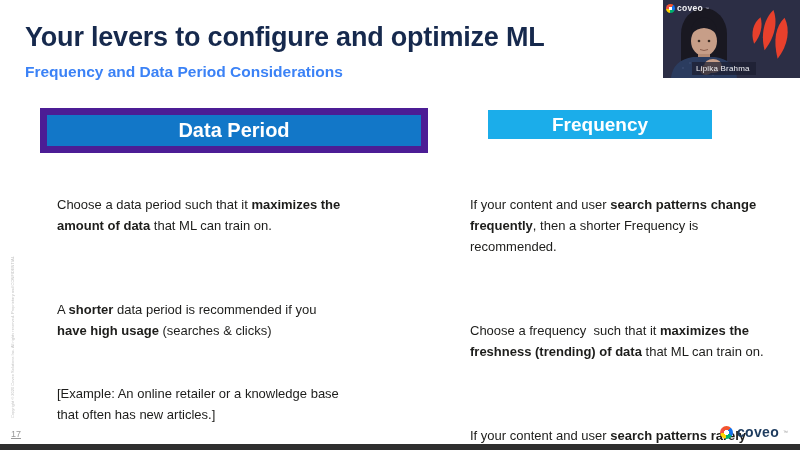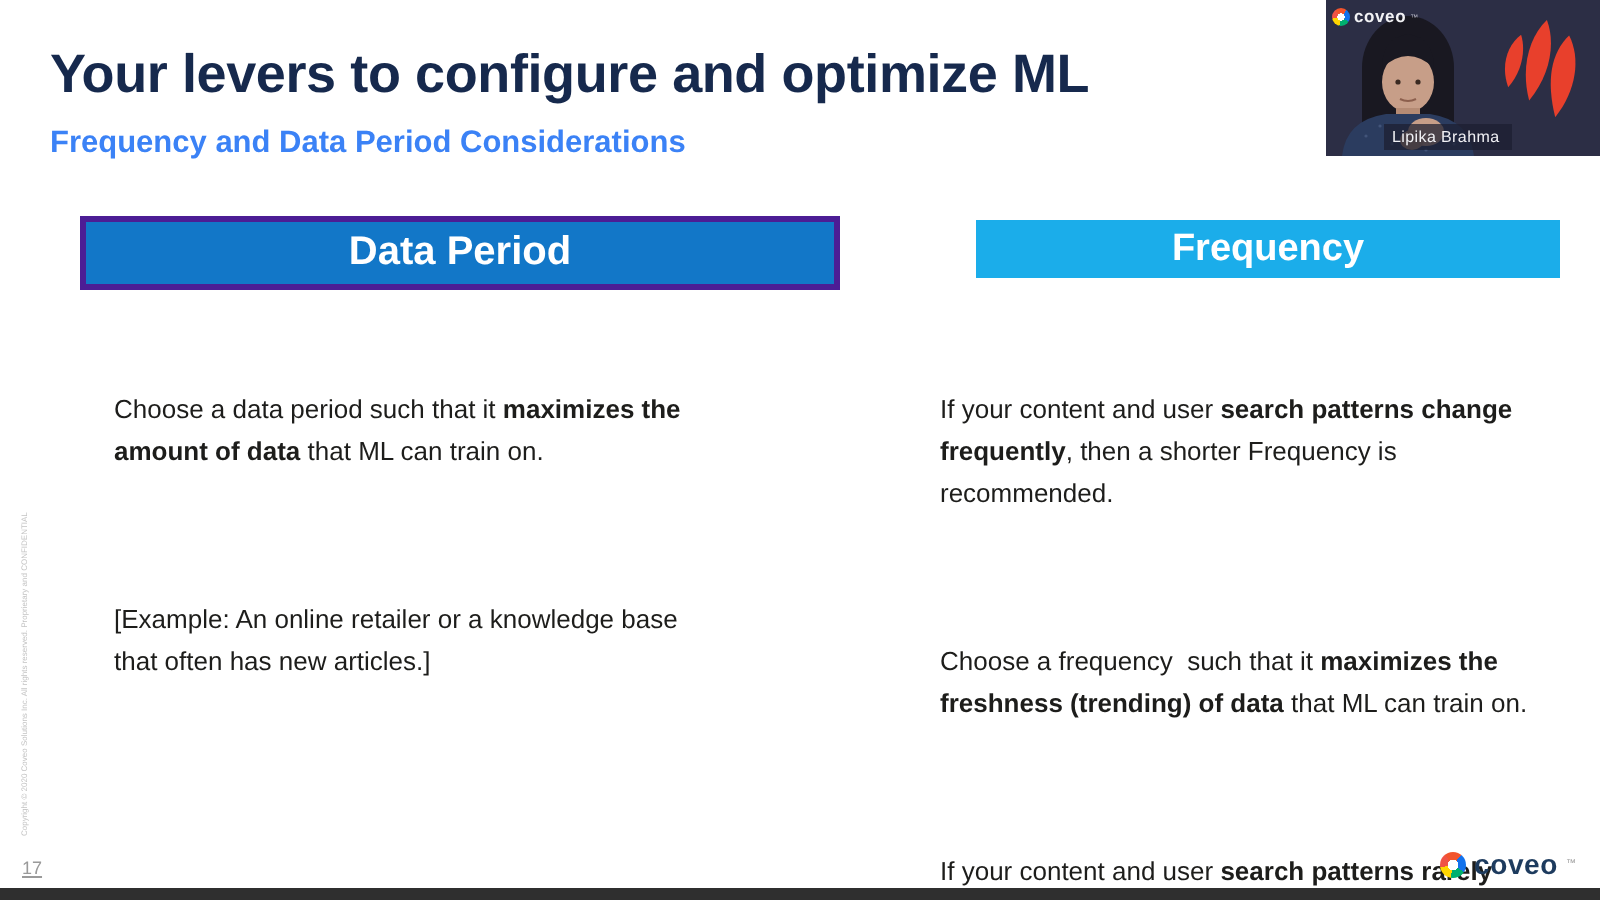--- a/index.html
+++ b/index.html
@@ -15,24 +15,24 @@
   }
   .subtitle{
     left:25px;top:63px;font-size:15.5px;font-weight:600;color:#3b82f6;margin:0;
   }
   
   .col-bar{
     color:#ffffff;font-weight:700;text-align:center;
   }
   .dp-bar{
     left:40px;top:108px;width:374px;height:31px;line-height:31px;
-    background:#1277c8;border:3px solid #4c1d95;font-size:20px;
+    background:#1277c8;border:7px solid #4c1d95;font-size:20px;
   }
   .fq-bar{
-    left:488px;top:110px;width:292px;height:29px;line-height:29px;
+    left:488px;top:110px;width:224px;height:29px;line-height:29px;
     background:#1badea;font-size:19px;
   }
   
   .col-body{
     font-size:13px;line-height:21px;color:#1d1d1b;white-space:pre-wrap;
   }
   .left-body{left:57px;top:152px;width:332px;}
   .right-body{left:470px;top:152px;width:330px;}
   .col-body p{margin:0;}
   .col-body p.gap{margin-bottom:21px;}
@@ -80,20 +80,22 @@
 
   <h1 class="abs title">Your levers to configure and optimize ML</h1>
   <h2 class="abs subtitle">Frequency and Data Period Considerations</h2>
 
   <div class="abs col-bar dp-bar">Data Period</div>
   <div class="abs col-bar fq-bar">Frequency</div>
 
   <div class="abs col-body left-body">
     <p class="gap"><span>Choose a data period such that it </span><span class="b">maximizes the
 amount of data</span><span> that ML can train on.</span></p>
+    <p><span>A </span><span class="b">shorter</span><span> data period is recommended if you
+</span><span class="b">have high usage</span><span> (searches &amp; clicks)</span></p>
     <p class="gap"><span class="i">[Example: An online retailer or a knowledge base
 that often has new articles.]</span></p>
     
     
   </div>
 
   <div class="abs col-body right-body">
     <p class="gap"><span>If your content and user </span><span class="b">search patterns change
 frequently</span><span>, then a shorter Frequency is
 recommended.</span></p>

